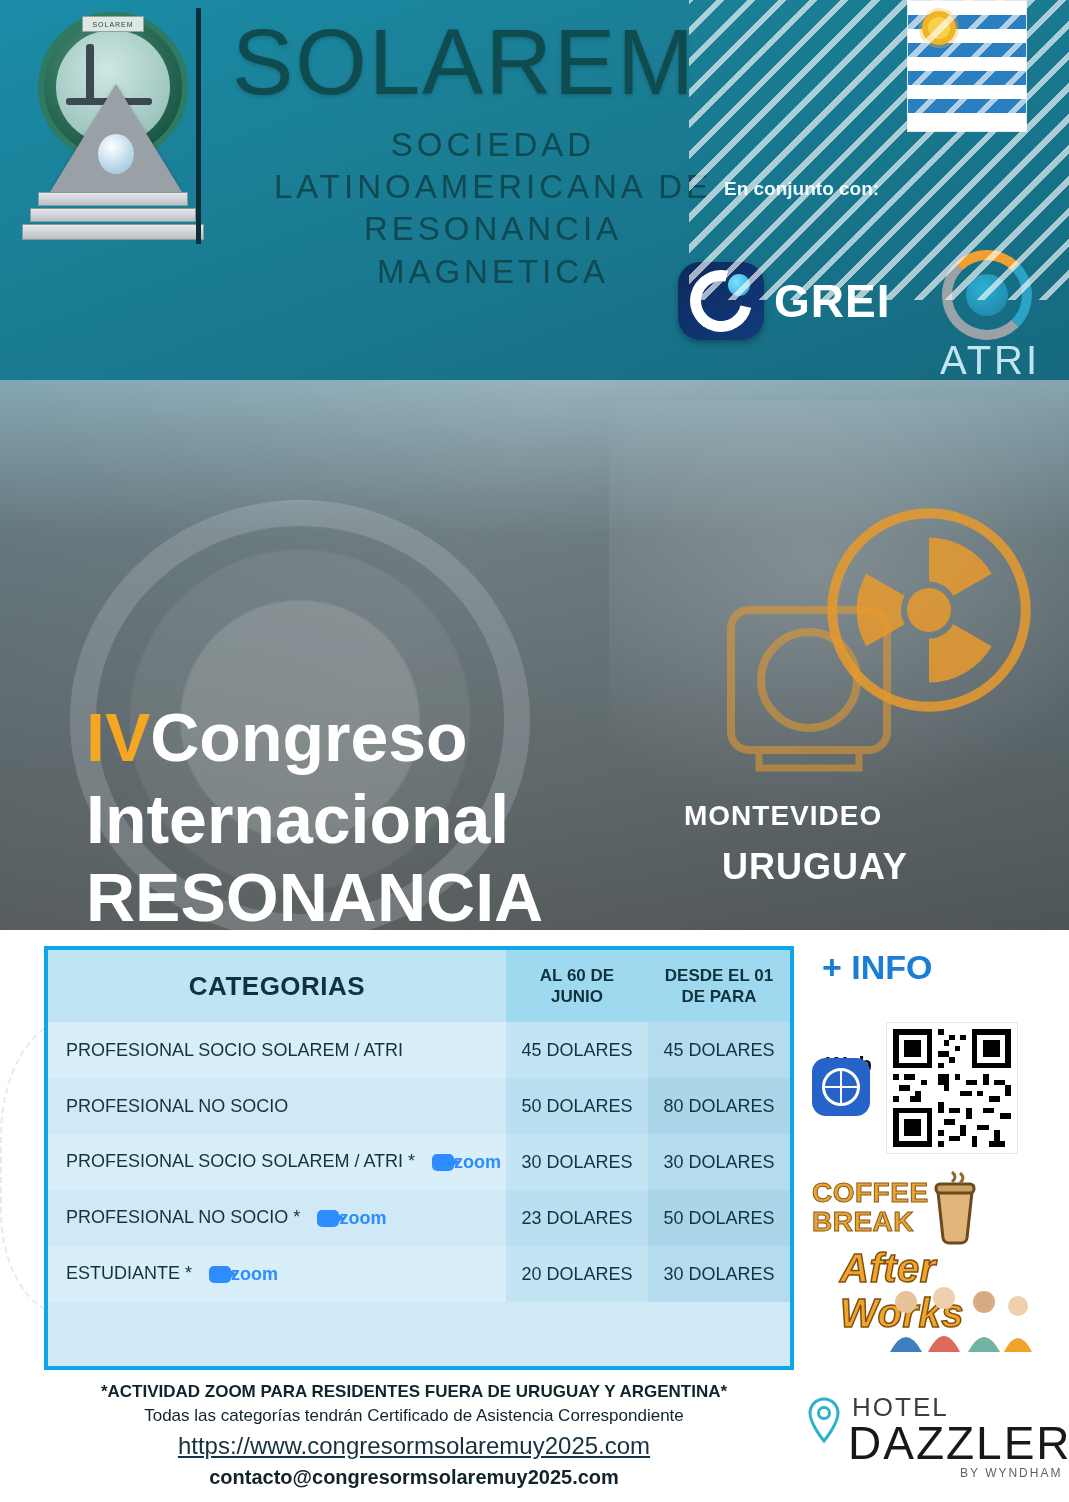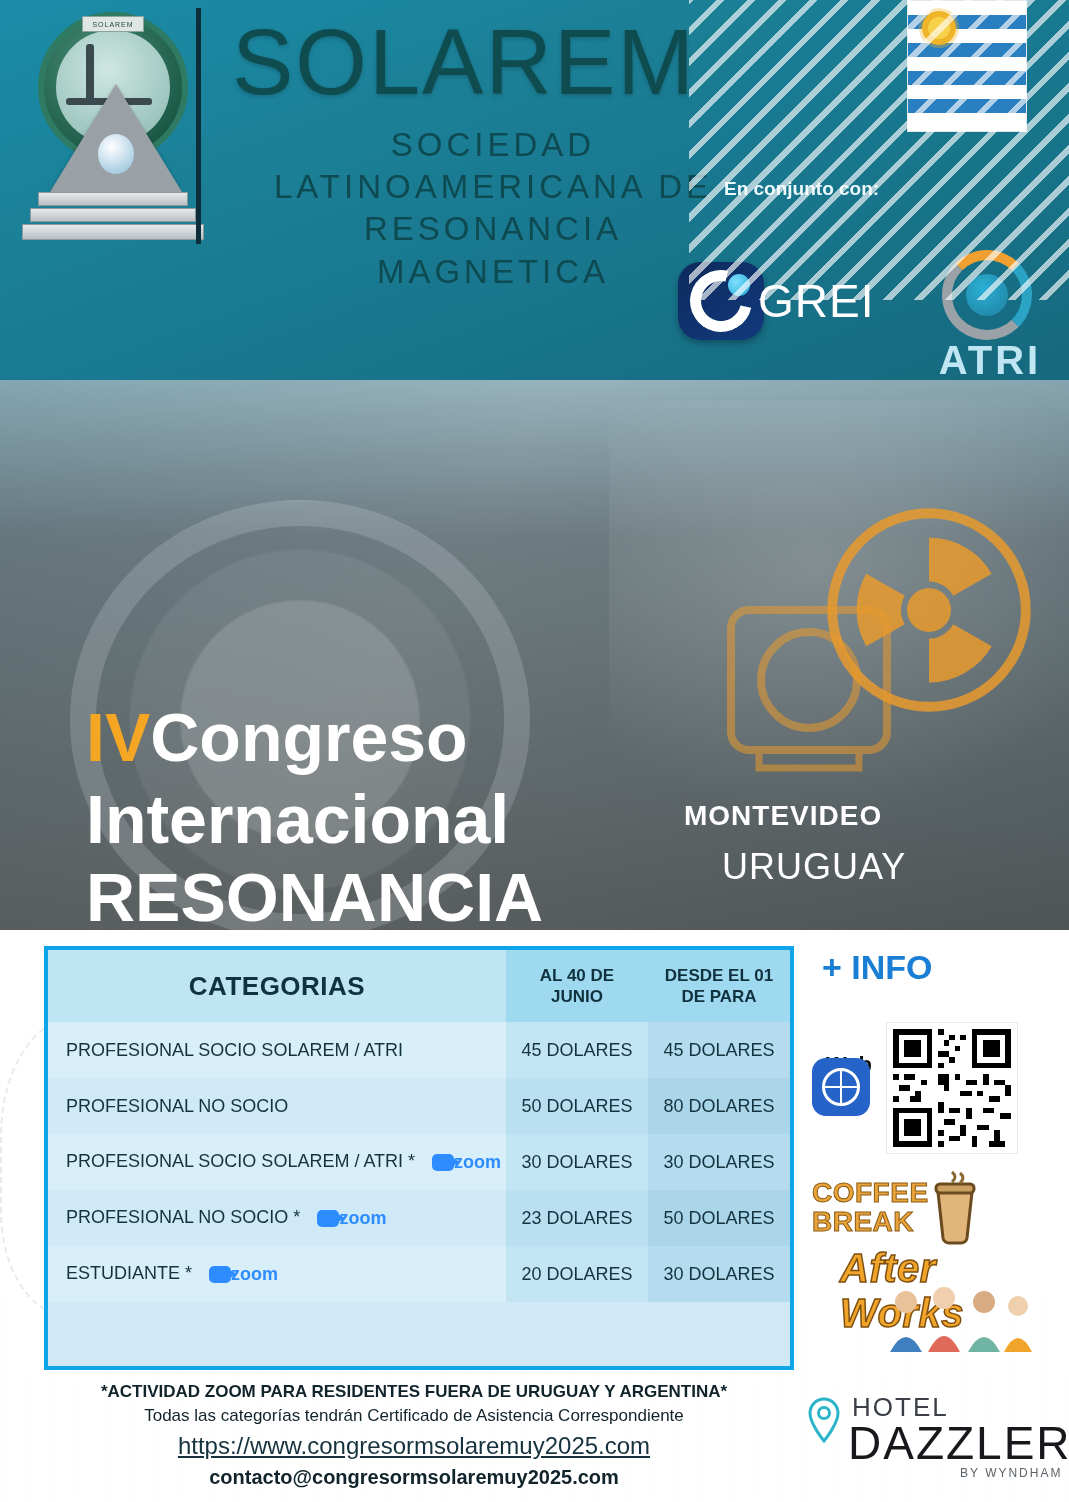--- a/index.html
+++ b/index.html
@@ -96,35 +96,35 @@
   .grei-g {
     position:absolute; left: 12px; top: 8px; width: 62px; height: 62px; border-radius:50%;
     border: 11px solid #ffffff; border-right-color: transparent;
     transform: rotate(-32deg);
   }
   .grei-dot {
     position:absolute; left: 50px; top: 12px; width: 22px; height: 22px; border-radius: 50%;
     background: radial-gradient(circle at 35% 35%, #7fe0ff, #21a7d8);
   }
   .grei-text {
-    position:absolute; left: 80px; top: 12px; font-size: 46px; font-weight: 400; color:#ffffff;
+    position:absolute; left: 96px; top: 12px; font-size: 46px; font-weight: 700; color:#ffffff;
     letter-spacing: 1px;
   }
   
   .atri { position:absolute; left: 930px; top: 250px; width: 120px; height: 132px; text-align:center;}
   .atri-ring {
     position:absolute; left: 12px; top: 0px; width: 90px; height: 90px; border-radius:50%;
     border: 10px solid #9aa2a8;
     border-top-color:#f0a030; border-right-color:#2aa3c4;
   }
   .atri-core {
     position:absolute; left: 36px; top: 24px; width: 42px; height: 42px; border-radius:50%;
     background: radial-gradient(circle at 40% 35%, #2bb0d4, #1f7fa0);
   }
-  .atri-text { position:absolute; left: 0; top: 88px; width: 120px; font-size: 40px; color:#bfe6f2; font-weight:700; letter-spacing:3px;}
+  .atri-text { position:absolute; left: 0; top: 88px; width: 120px; font-size: 40px; color:#bfe6f2; font-weight:400; letter-spacing:3px;}
 
   
   .hero {
     position:absolute; left:0; top: 380px; width: 1069px; height: 560px;
     background:
       linear-gradient(180deg, rgba(110,150,165,.55) 0%, rgba(80,95,100,.75) 28%, rgba(60,62,62,.78) 100%),
       linear-gradient(120deg,#9fb9c4,#c9d6da 40%,#8ea3ab 100%);
     overflow:hidden;
   }
   .hero-scanner {
@@ -140,21 +140,21 @@
     position:absolute; right: 30px; top: 120px; width: 220px; height: 220px; opacity:.85;
   }
 
   .t1 { position:absolute; left: 86px; top: 318px; font-size: 68px; font-weight: 700; color:#fff; letter-spacing:0px;}
   .t1 .iv { color:#f5a623; font-weight:700; }
   .t2 { position:absolute; left: 86px; top: 400px; font-size: 68px; font-weight: 700; color:#fff;}
   .t3 { position:absolute; left: 86px; top: 478px; font-size: 68px; font-weight: 700; color:#fff;}
   .t4 { position:absolute; left: 86px; top: 556px; font-size: 68px; font-weight: 700; color:#fff;}
 
   .city1 { position:absolute; left: 684px; top: 420px; font-size: 28px; font-weight:700; color:#fff; letter-spacing:1px;}
-  .city2 { position:absolute; left: 722px; top: 466px; font-size: 36px; font-weight:400; color:#fff; letter-spacing:1px;}
+  .city2 { position:absolute; left: 722px; top: 466px; font-size: 36px; font-weight:700; color:#fff; letter-spacing:1px;}
 
   .d1 { position:absolute; left: 604px; top: 542px; font-size: 42px; font-weight:700; color:#fff;}
 
   
   .bottom {
     position:absolute; left:0; top: 930px; width: 1069px; height: 572px; background:#ffffff;
     overflow: hidden;
   }
   .bottom-bg {
     position:absolute; inset:0;
@@ -359,21 +359,21 @@
   <div class="bottom">
     <div class="bottom-bg"></div>
     <div class="uy-map"></div>
 
     <div class="table-wrap">
       <table>
         <thead>
           <tr>
             <th class="th-cat">CATEGORIAS</th>
             <th class="th-col">
-              <div>AL 40 DE</div>
+              <div>AL 60 DE</div>
               <div>JUNIO</div>
             </th>
             <th class="th-col">
               <div>DESDE EL 01</div>
               <div>DE PARA</div>
             </th>
           </tr>
         </thead>
         <tbody>
           <tr class="row">

